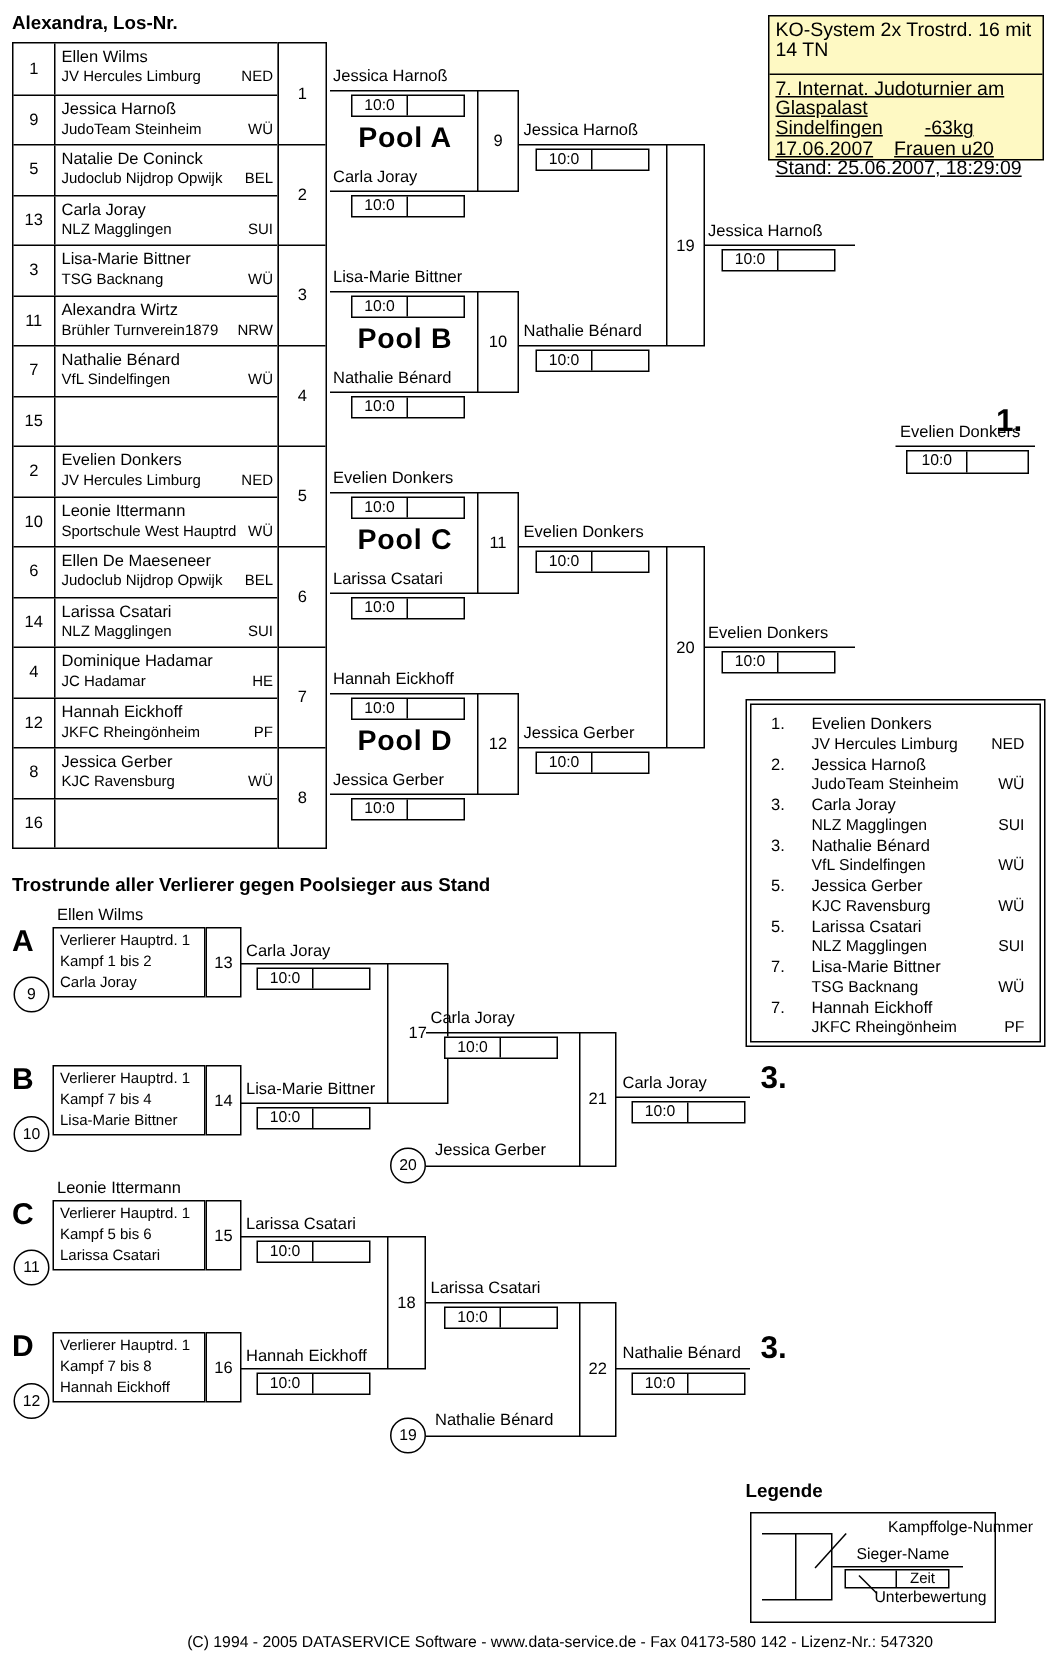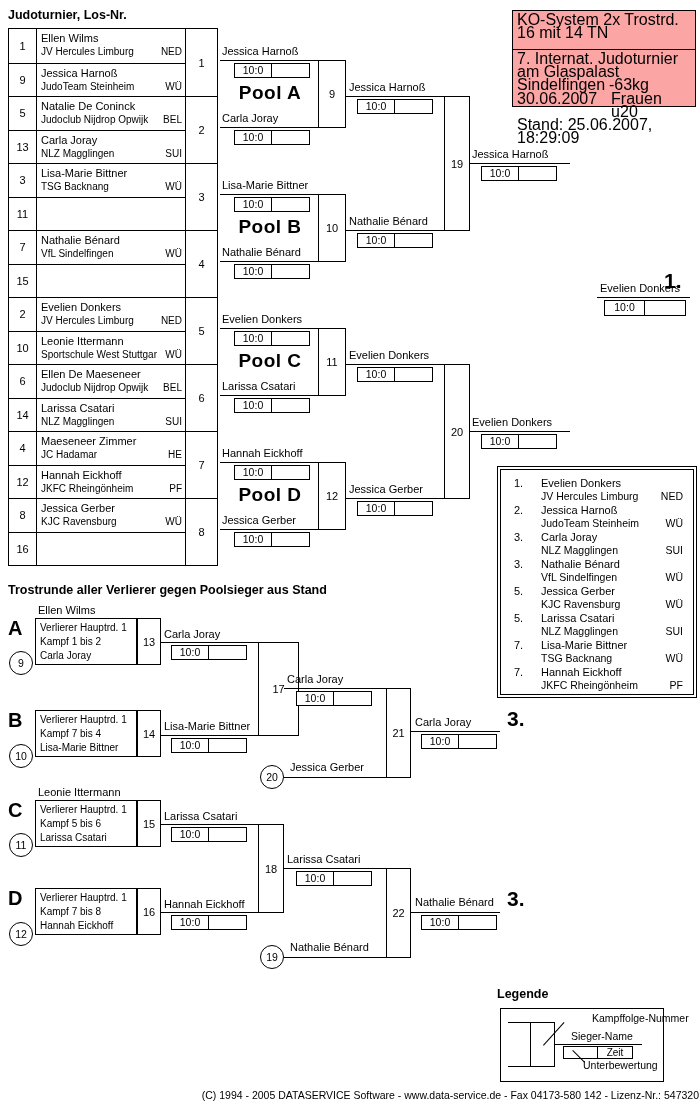--- a/index.html
+++ b/index.html
@@ -17,23 +17,23 @@
   .plab { position:absolute; left:222px; width:96px; text-align:center; font-size:19px; font-weight:bold; letter-spacing:0.5px; }
   .blet { position:absolute; font-size:20px; font-weight:bold; }
   .place { position:absolute; font-size:21px; font-weight:bold; }
   .circ { position:absolute; width:24px; height:24px; border:1px solid #000; border-radius:50%; background:#fff;
           display:flex; align-items:center; justify-content:center; font-size:10.5px; }
   .bbox { position:absolute; width:102px; height:47px; border:1px solid #000; background:#fff;
           font-size:10px; line-height:13.8px; padding:2px 0 0 4px; white-space:nowrap; overflow:hidden; }
   .diag { position:absolute; height:1px; background:#000; transform-origin:0 0; }
 
   
-  .ibox { position:absolute; left:512px; top:10px; width:184px; height:97px; border:1px solid #000; background:#fca5a5; font-size:16px; }
+  .ibox { position:absolute; left:512px; top:10px; width:184px; height:97px; border:1px solid #000; background:#fef9c3; font-size:13px; }
   .ib1 { height:39px; border-bottom:1px solid #000; padding:3px 4px; line-height:12.5px; }
-  .ib2 { padding:2px 4px; line-height:13.2px; }
+  .ib2 { padding:2px 4px; line-height:13.2px;text-decoration:underline; }
   .ibrow { display:flex; }
   .ibrow .wt { margin-left:auto; margin-right:42px; }
   .ibrow .cat { margin-left:14px; }
 
   
   .dtable { position:absolute; left:8px; top:28px; width:178px; height:538px; border:1px solid #000; background:#fff; }
   .drow { height:33.5px; display:flex; }
   .drow + .drow { border-top:1px solid #000; }
   .dlot { width:28px; border-right:1px solid #000; display:flex; align-items:center; justify-content:center; font-size:11px; }
   .dinfo { flex:1; padding:2px 3px 0 4px; overflow:hidden; }
@@ -52,39 +52,39 @@
   .res-name { font-size:11px; line-height:13px; white-space:nowrap; }
   .res-clubline { display:flex; justify-content:space-between; font-size:10.5px; line-height:13px; white-space:nowrap; }
 
   
   .lgbox { position:absolute; left:500px; top:1008px; width:164px; height:74px; border:1px solid #000; background:#fff; }
   .lgl { position:absolute; font-size:10.5px; line-height:12px; white-space:nowrap; }
   .lgsb { position:absolute; left:563px; top:1046px; width:70px; height:13px; border:1px solid #000; display:flex; background:#fff; }
   .lgsb .c1 { width:34px; border-right:1px solid #000; }
   .lgsb .c2 { flex:1; text-align:center; font-size:10px; line-height:11px; }
 
-  .footer { position:absolute; left:0; top:1089px; width:699px; text-align:right; font-size:10.5px; white-space:nowrap; }
+  .footer { position:absolute; left:0; top:1089px; width:622px; text-align:right; font-size:10.5px; white-space:nowrap; }
 </style>
 </head>
 <body>
 
 <div id="sheet">
 
-  <div class="ttl" style="left:8px;top:8px">Judoturnier, Los-Nr.</div>
+  <div class="ttl" style="left:8px;top:8px">Alexandra, Los-Nr.</div>
 
   <div class="ibox">
     <div class="ib1">KO-System 2x Trostrd. 16 mit 14 TN</div>
     <div class="ib2">
       <div>7. Internat. Judoturnier am Glaspalast</div>
       <div class="ibrow">
           <span>Sindelfingen</span>
           <span class="wt">-63kg</span>
         </div>
       <div class="ibrow">
-          <span>30.06.2007</span>
+          <span>17.06.2007</span>
           <span class="cat">Frauen u20</span>
         </div>
       <div>Stand: 25.06.2007, 18:29:09</div>
     </div>
   </div>
 
   <div class="dtable">
     <div class="drow">
         <div class="dlot">1</div>
         <div class="dinfo">
@@ -130,20 +130,27 @@
         <div class="dinfo">
           <div class="dname">Lisa-Marie Bittner</div>
           <div class="dclub">
             <span>TSG Backnang</span>
             <span>WÜ</span>
           </div>
         </div>
       </div>
     <div class="drow">
         <div class="dlot">11</div>
+        <div class="dinfo">
+          <div class="dname">Alexandra Wirtz</div>
+          <div class="dclub">
+            <span>Brühler Turnverein1879</span>
+            <span>NRW</span>
+          </div>
+        </div>
       </div>
     <div class="drow">
         <div class="dlot">7</div>
         <div class="dinfo">
           <div class="dname">Nathalie Bénard</div>
           <div class="dclub">
             <span>VfL Sindelfingen</span>
             <span>WÜ</span>
           </div>
         </div>
@@ -166,21 +173,21 @@
             <span>JV Hercules Limburg</span>
             <span>NED</span>
           </div>
         </div>
       </div>
     <div class="drow">
         <div class="dlot">10</div>
         <div class="dinfo">
           <div class="dname">Leonie Ittermann</div>
           <div class="dclub">
-            <span>Sportschule West Stuttgar</span>
+            <span>Sportschule West Hauptrd</span>
             <span>WÜ</span>
           </div>
         </div>
       </div>
     <div class="drow">
         <div class="dlot">6</div>
         <div class="dinfo">
           <div class="dname">Ellen De Maeseneer</div>
           <div class="dclub">
             <span>Judoclub Nijdrop Opwijk</span>
@@ -194,21 +201,21 @@
           <div class="dname">Larissa Csatari</div>
           <div class="dclub">
             <span>NLZ Magglingen</span>
             <span>SUI</span>
           </div>
         </div>
       </div>
     <div class="drow">
         <div class="dlot">4</div>
         <div class="dinfo">
-          <div class="dname">Maeseneer Zimmer</div>
+          <div class="dname">Dominique Hadamar</div>
           <div class="dclub">
             <span>JC Hadamar</span>
             <span>HE</span>
           </div>
         </div>
       </div>
     <div class="drow">
         <div class="dlot">12</div>
         <div class="dinfo">
           <div class="dname">Hannah Eickhoff</div>

